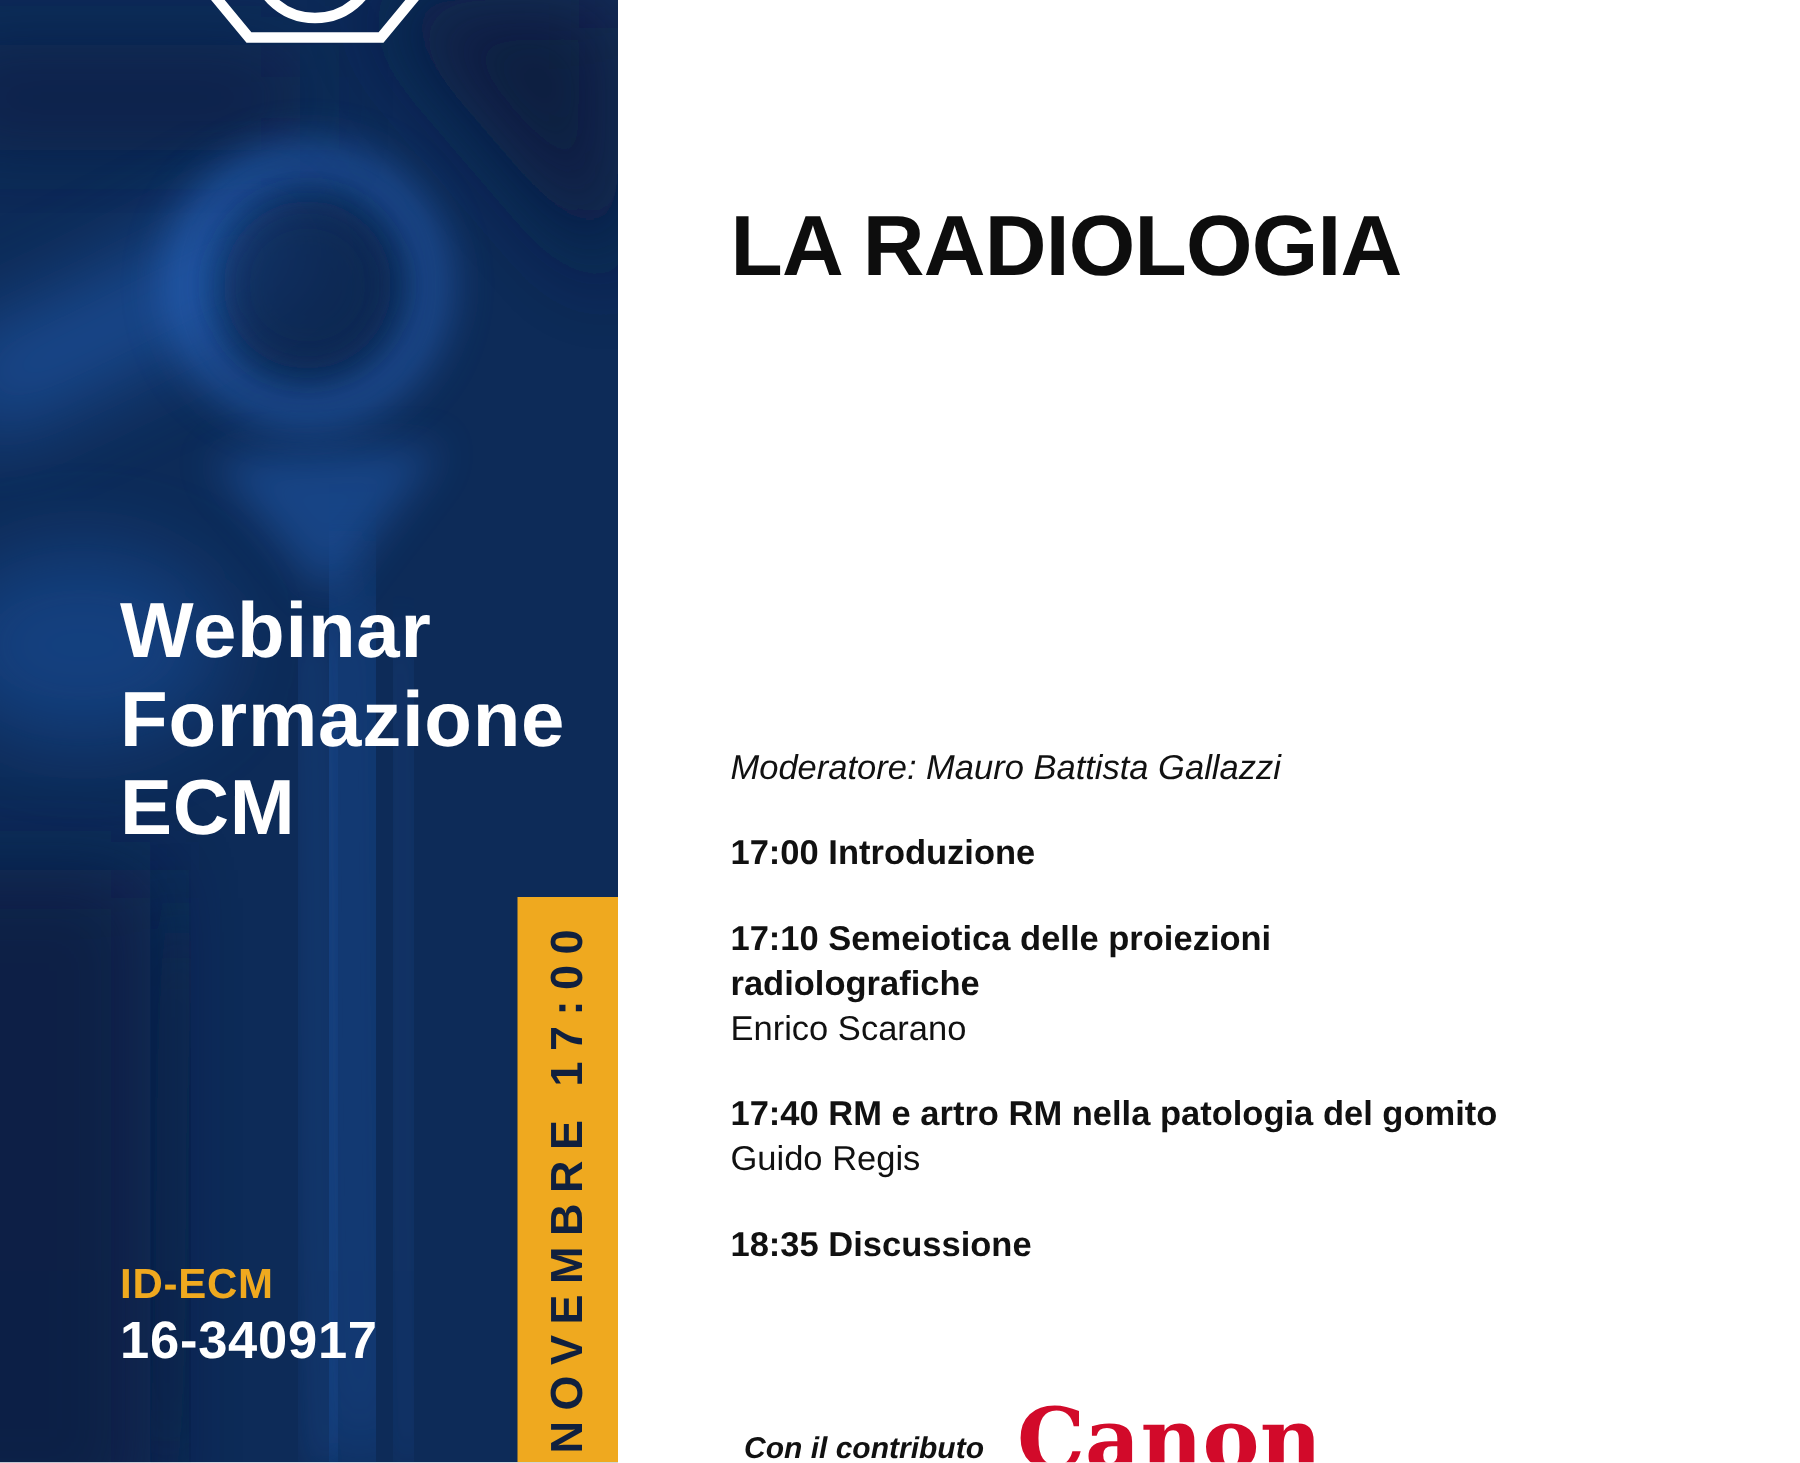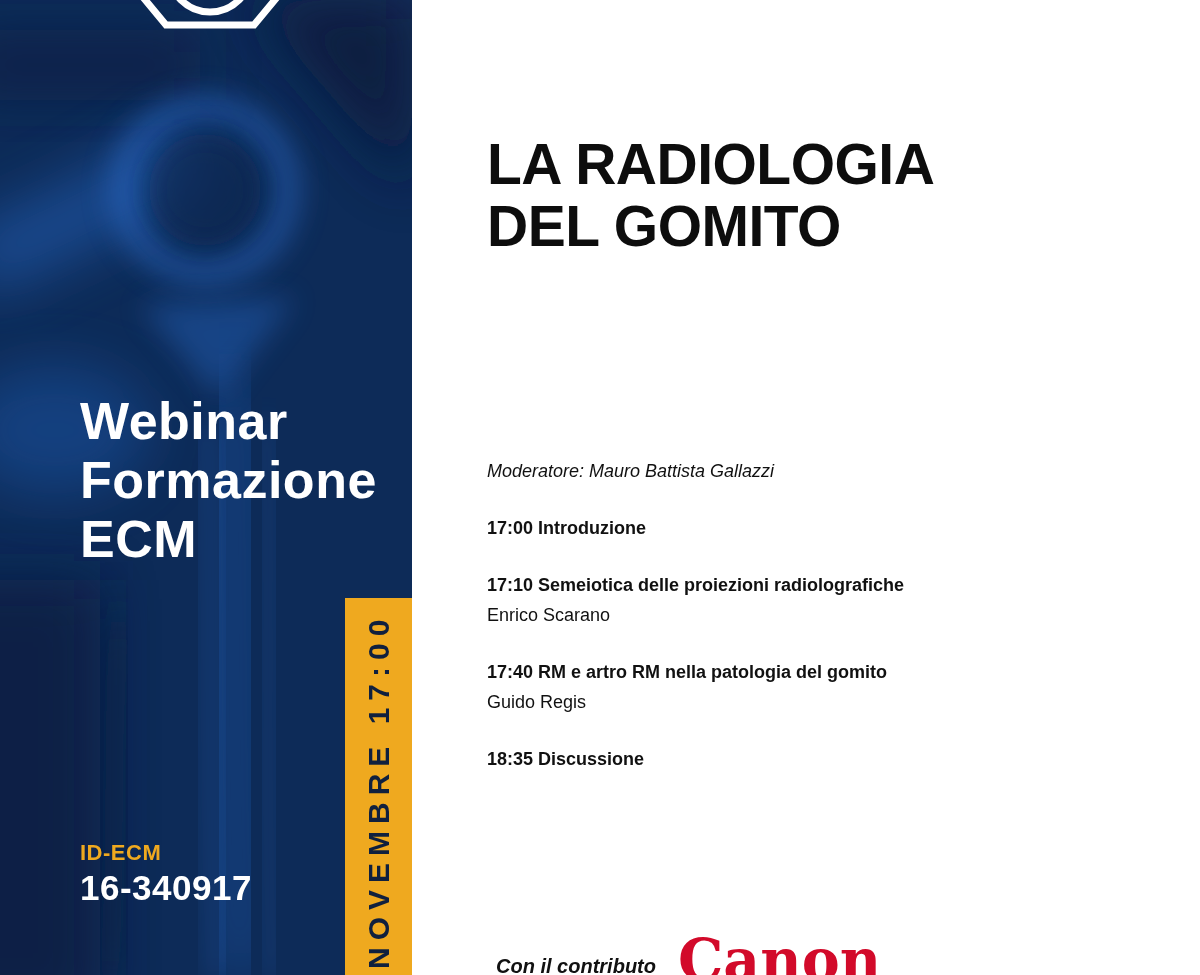--- a/index.html
+++ b/index.html
@@ -26,21 +26,21 @@
   .webinar-heading {
     position:absolute; left:80px; top:392px;
     color:#ffffff;
     font-size:52px; font-weight:700; line-height:59px;
     letter-spacing:0.5px;
   }
   .webinar-heading span { display:block; }
 
   .id-block { position:absolute; left:80px; top:840px; }
   .id-label {
-    color:#EFA91F; font-weight:700; font-size:22px; letter-spacing:0.5px;
+    color:#EFA91F; font-weight:700; font-size:28px; letter-spacing:0.5px;
   }
   .id-value {
     color:#ffffff; font-weight:700; font-size:35px; margin-top:2px; letter-spacing:0.5px;
   }
 
   
   .banner {
     position:absolute; left:345px; top:598px;
     width:67px; height:377px;
     background:#EFA91F;
@@ -62,24 +62,24 @@
 
   .title {
     position:absolute; left:75px; top:133px;
     color:#0D0D0D;
     font-size:57px; font-weight:800; line-height:62px;
     letter-spacing:-0.5px;
   }
   .title span { display:block; }
 
   .program {
-    position:absolute; left:75px; top:456px;
+    position:absolute; left:75px; top:496px;
     width:515px;
     color:#111111;
-    font-size:18px; line-height:30px;
+    font-size:23px; line-height:30px;
   }
   .moderator { font-style:italic; font-weight:400; margin-bottom:27px; }
   .schedule-item { margin-bottom:27px; }
   .item-title { font-weight:700; }
   .item-speaker { font-weight:400; }
 
   .footer-contrib {
     position:absolute; left:84px; top:955px;
     color:#111111;
     font-size:20px; font-weight:700; font-style:italic;
@@ -146,21 +146,20 @@
     <div class="banner">
       <div class="banner-label">NOVEMBRE 17:00</div>
     </div>
 
   </div>
 
   <div class="main">
 
     <h1 class="title" style="margin:0;">
       <span>LA RADIOLOGIA</span>
-      <span>DEL GOMITO</span>
     </h1>
 
     <div class="program">
       <div class="moderator">Moderatore: Mauro Battista Gallazzi</div>
 
       <div class="schedule-item">
         <div class="item-title">17:00 Introduzione</div>
       </div>
 
       <div class="schedule-item">

